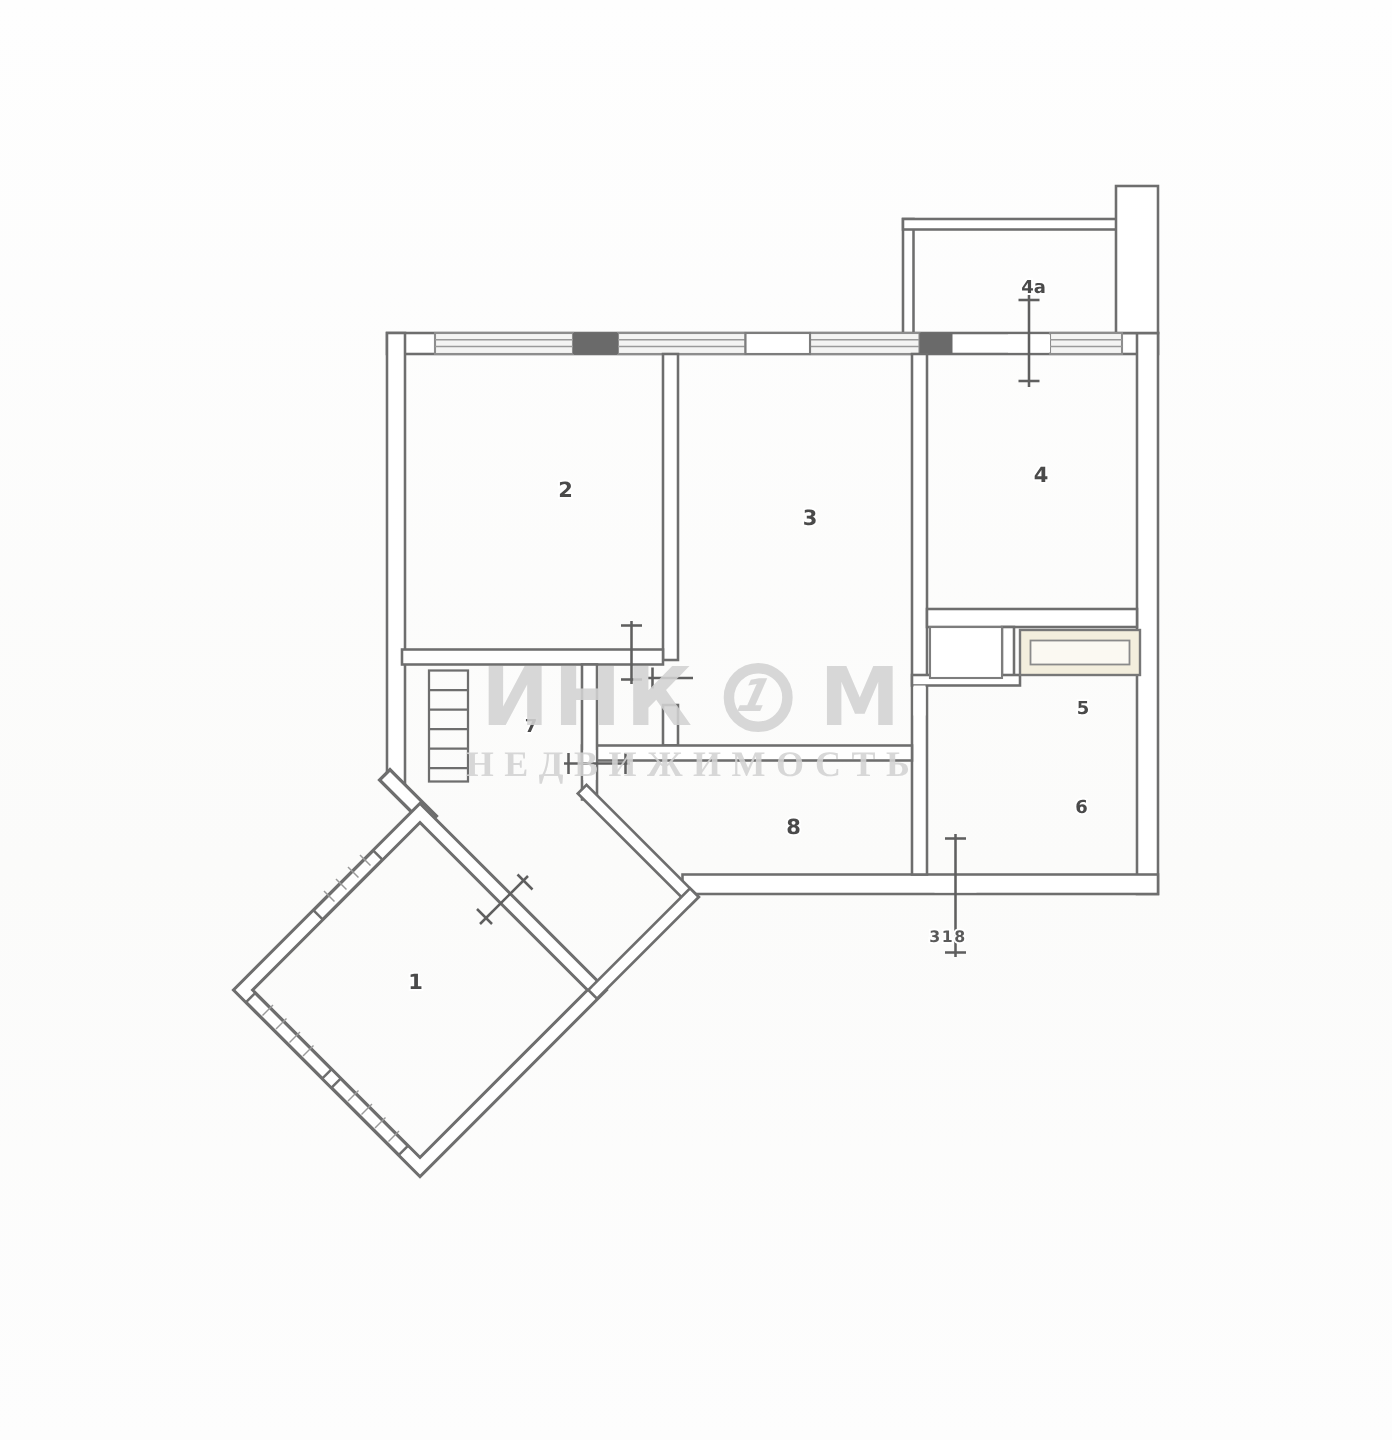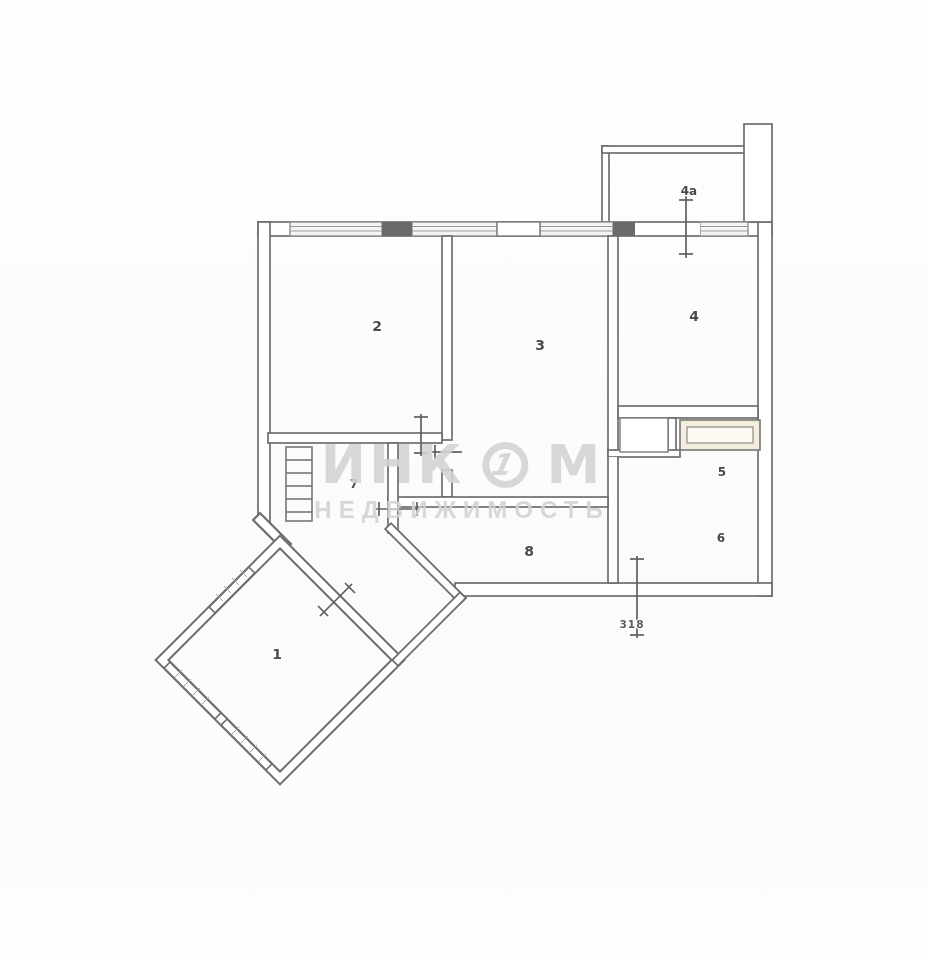--- a/index.html
+++ b/index.html
@@ -48,21 +48,21 @@
     border-radius:50%;display:inline-flex;align-items:center;justify-content:center;
     box-sizing:border-box;margin:0 2px;
   }
   .wm-circle span{
     font-size:30px;font-weight:800;font-style:italic;
     transform:skewX(-14deg) translateX(-1px);line-height:1;
   }
   .wm-tagline{
     margin-top:6px;font-size:24px;font-weight:700;
     letter-spacing:7px;line-height:1;white-space:nowrap;
-    font-family:Liberation Sans, sans-serif;
+    font-family:Liberation Serif, serif;
   }
 </style>
 </head>
 <body>
 
 <div id="stage">
 
   <svg width="928" height="960" viewBox="0 0 928 960">
 
     <g>

